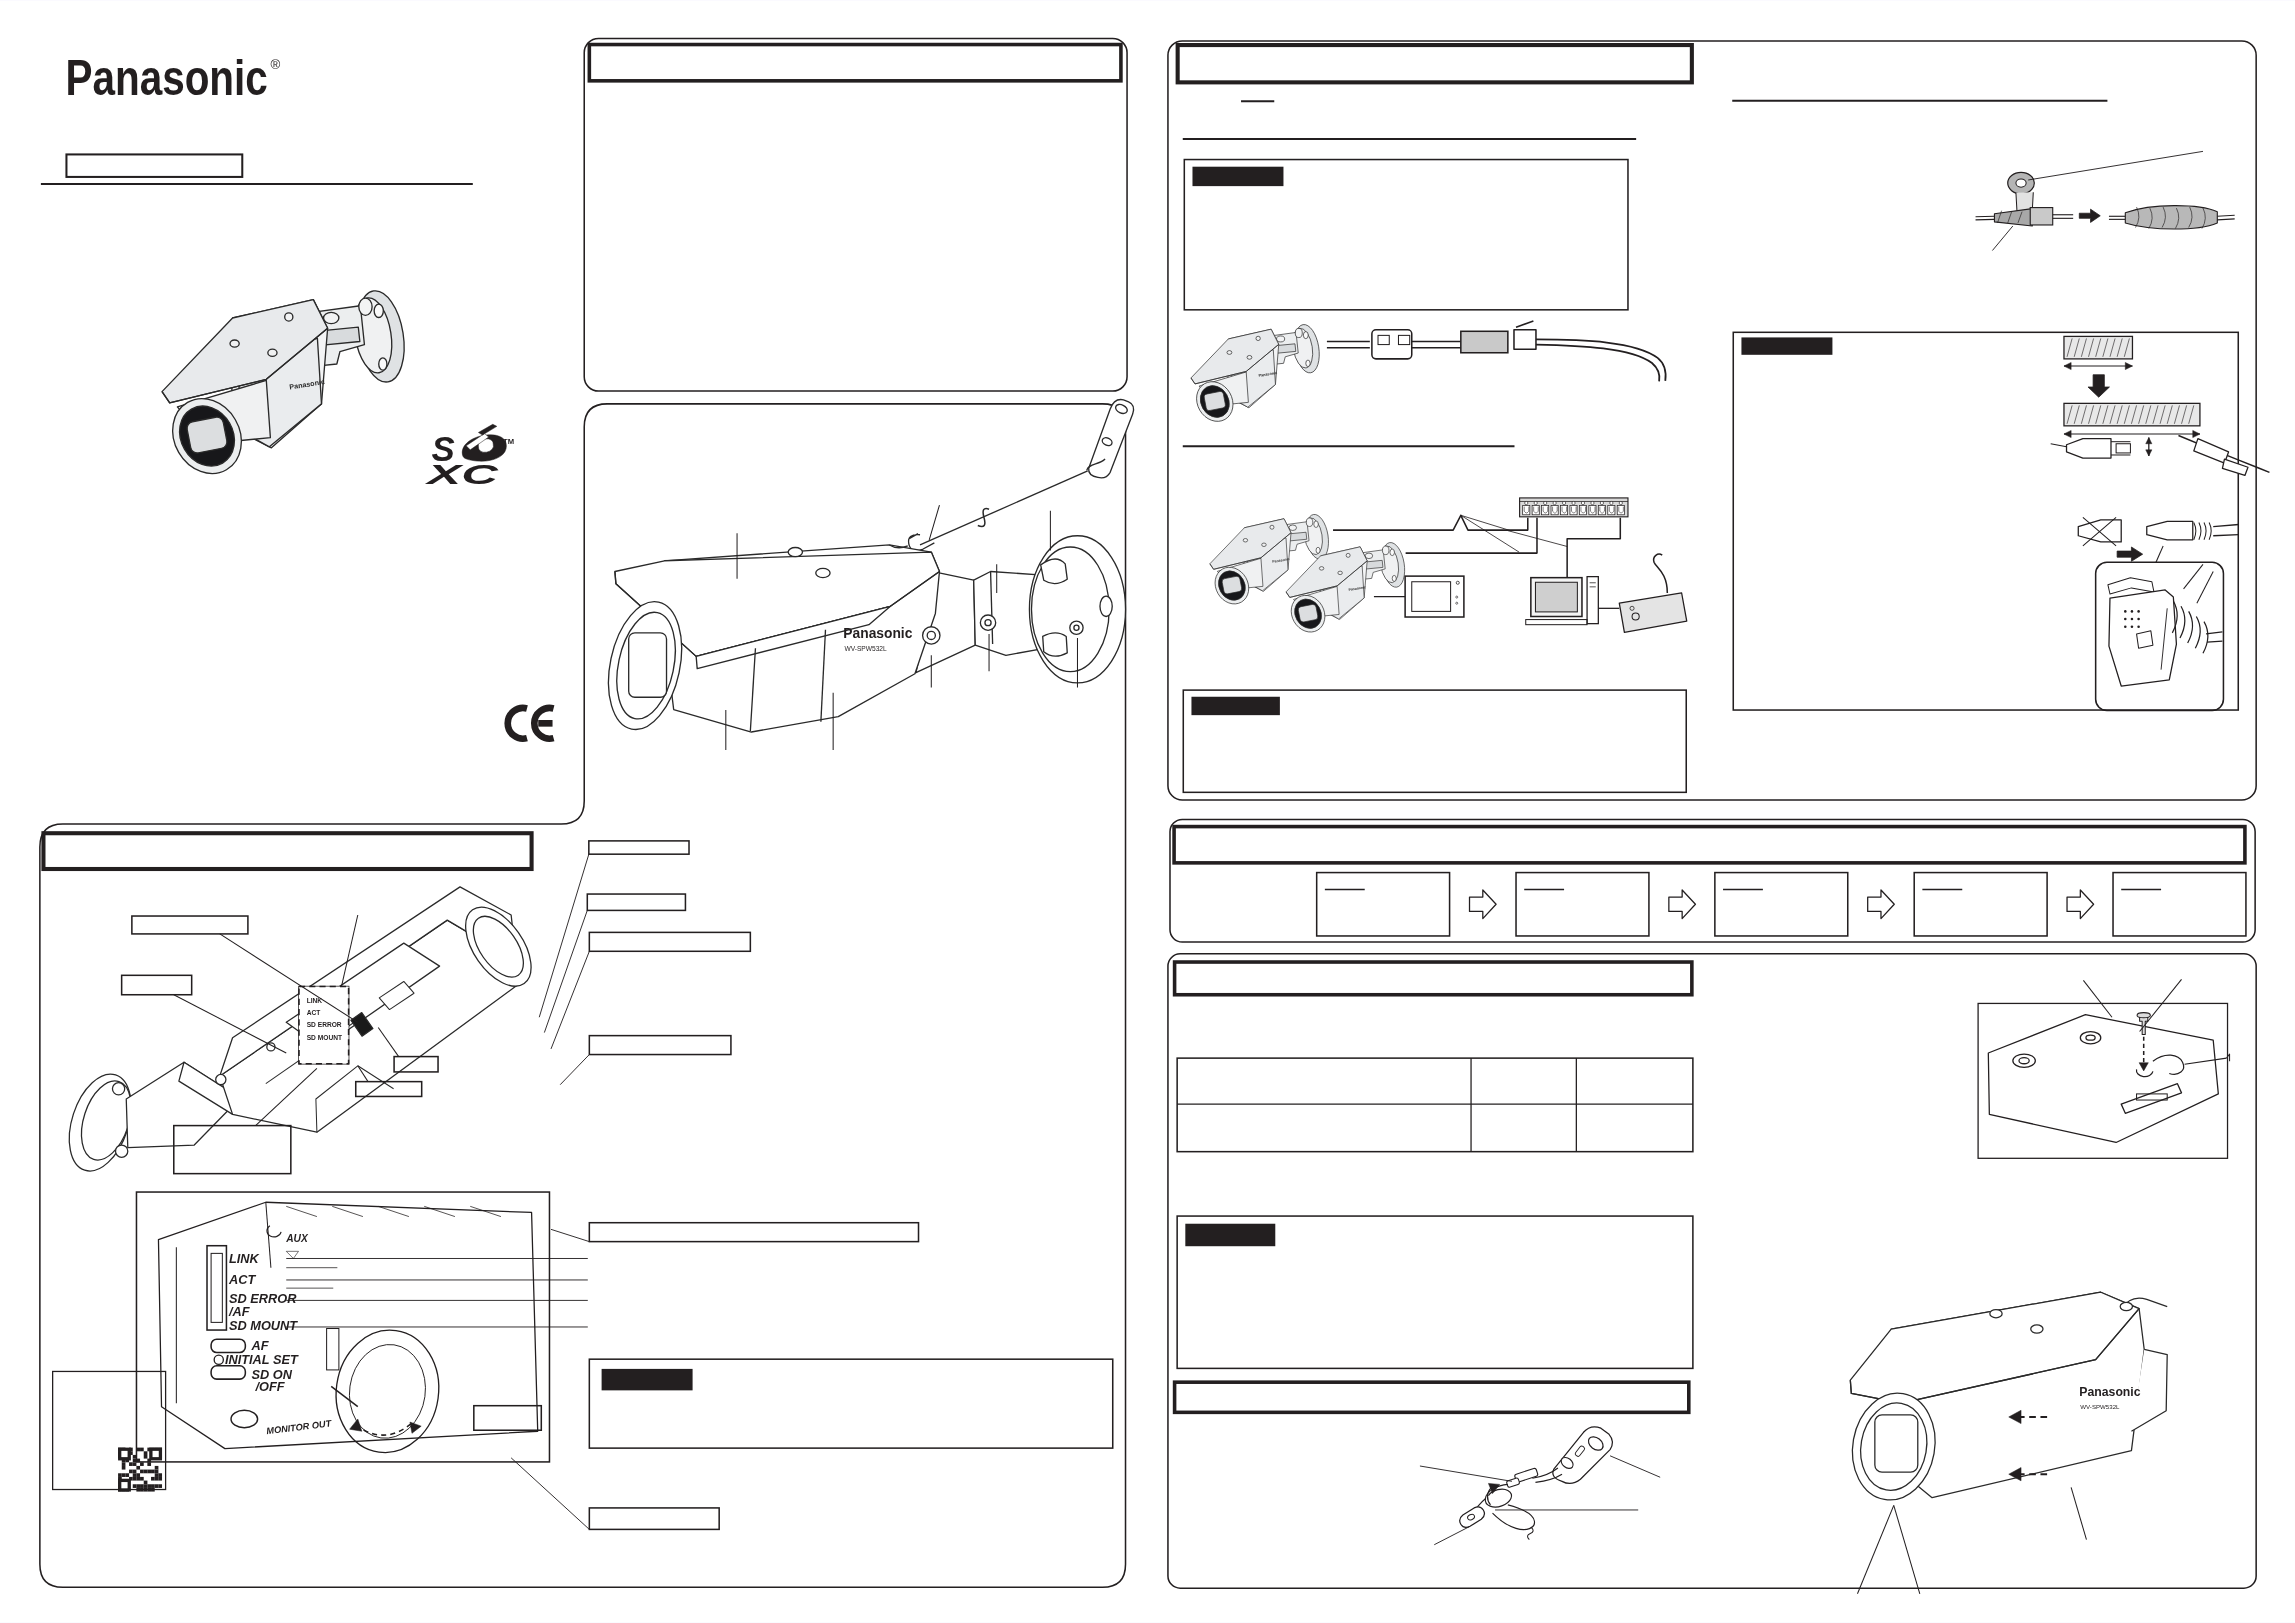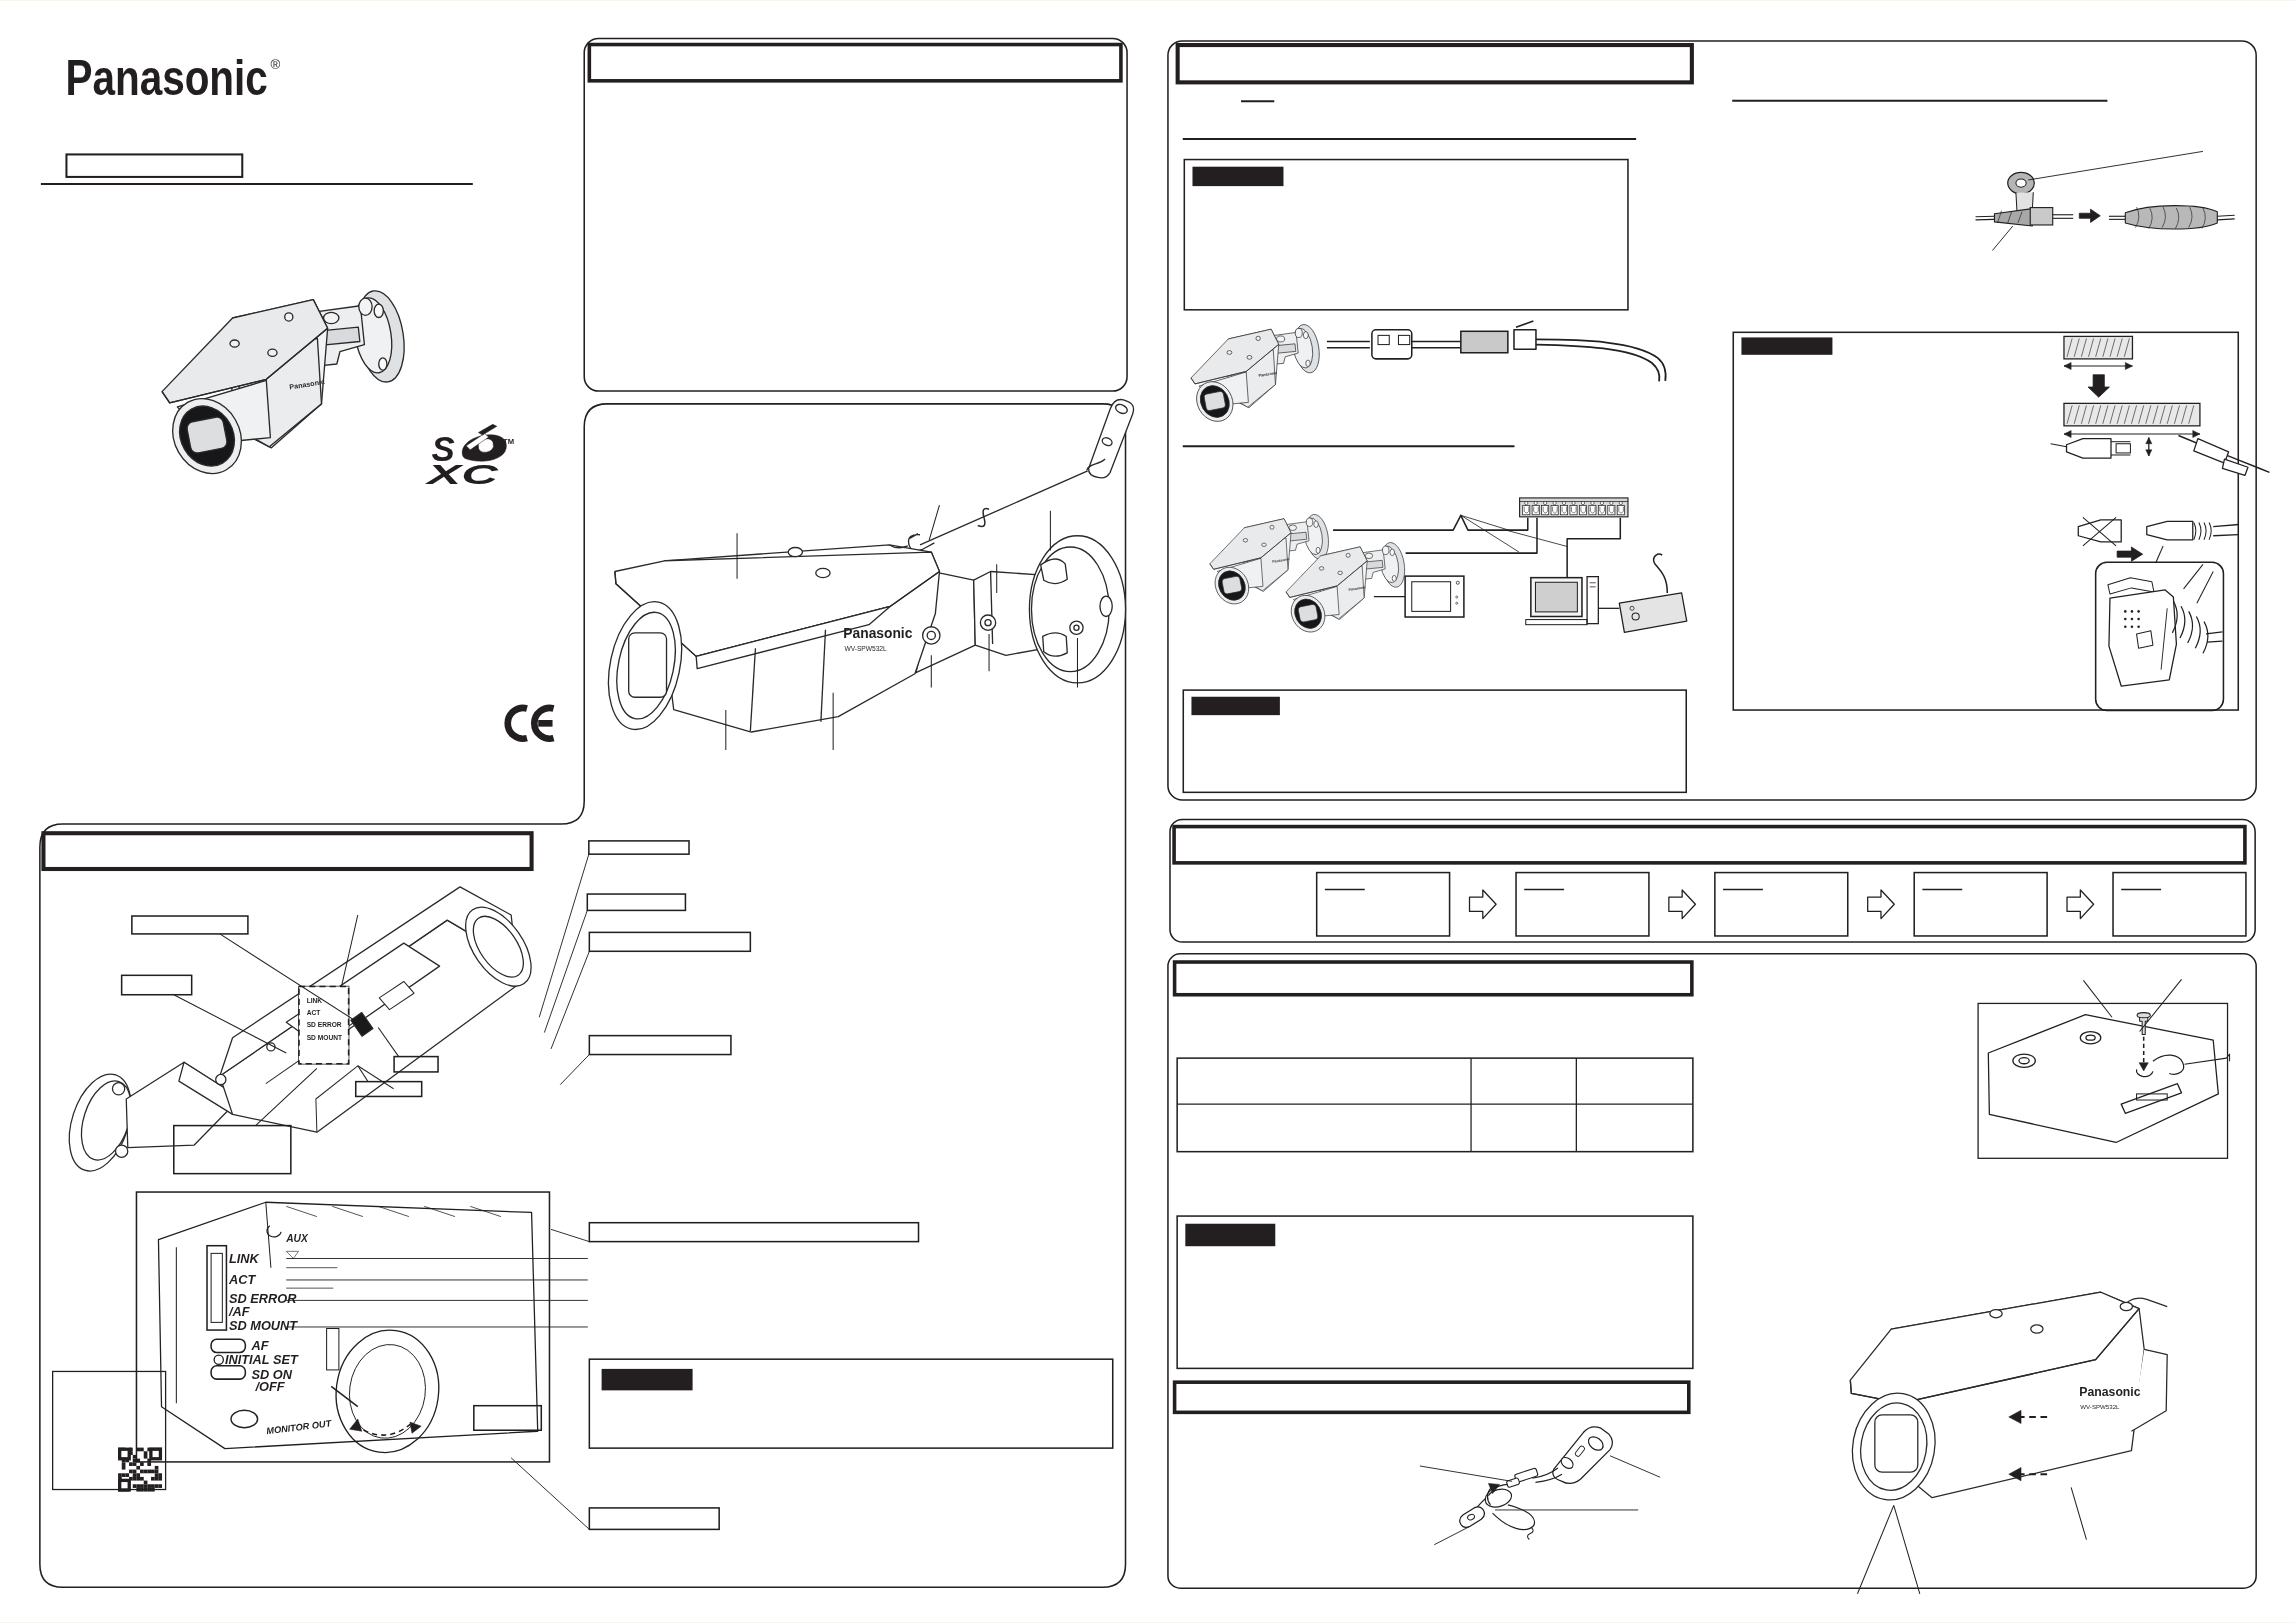--- a/index.html
+++ b/index.html
@@ -1,15 +1,15 @@
 <!DOCTYPE html>
 <html style="font-size:8.2px"><head><meta charset="utf-8">
 <style>
 html,body{margin:0;padding:0;background:#fff;}
-#page{position:relative;width:2295px;height:1623px;background:#a16207;overflow:hidden;}
+#page{position:relative;width:2295px;height:1623px;background:#c4b5fd;overflow:hidden;}
 </style></head>
 <body>
 <div id="page">
 <svg width="2295" height="1623" viewBox="0 0 4490 3175">
 <defs>
         <g id="cam" stroke="#2a2a2a" stroke-width="2.6" stroke-linejoin="round">
 <ellipse cx="428" cy="102" rx="44" ry="90" fill="#dfe2e4" transform="rotate(-9 428 102)"></ellipse>
 <ellipse cx="413" cy="100" rx="35" ry="74" fill="#f0f1f2" transform="rotate(-9 413 100)"></ellipse>
 <ellipse cx="424" cy="52" rx="9" ry="13" fill="#fafafa"></ellipse>
 <ellipse cx="432" cy="156" rx="8" ry="12" fill="#fafafa"></ellipse>

